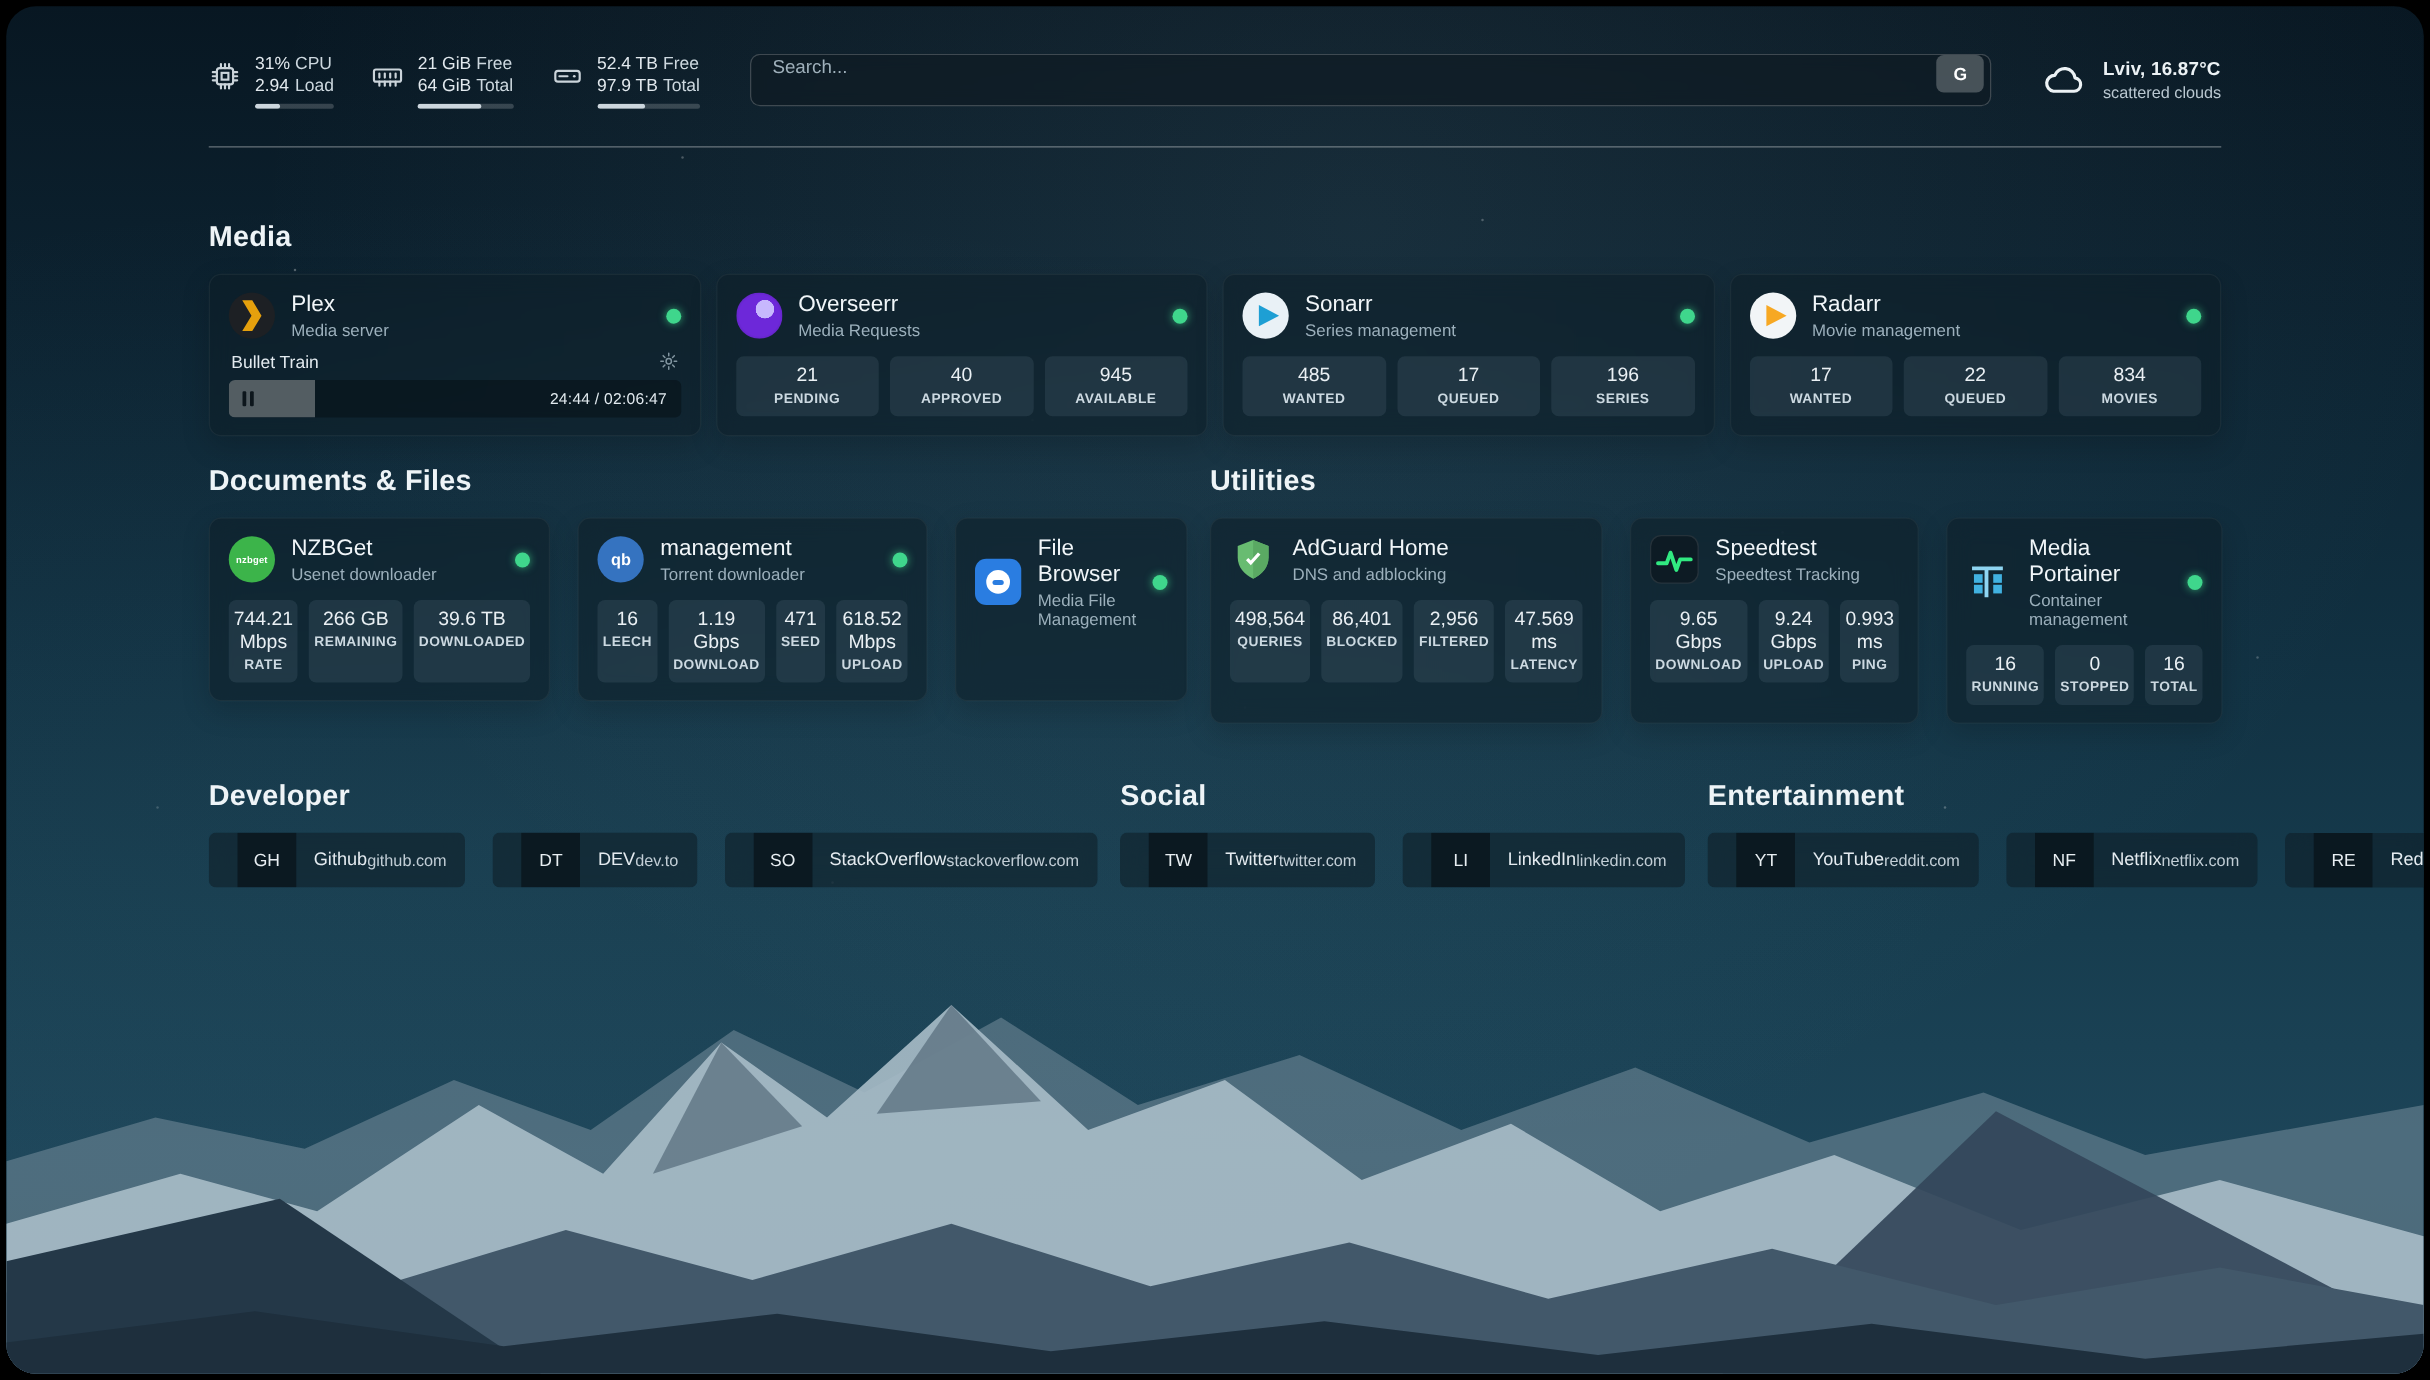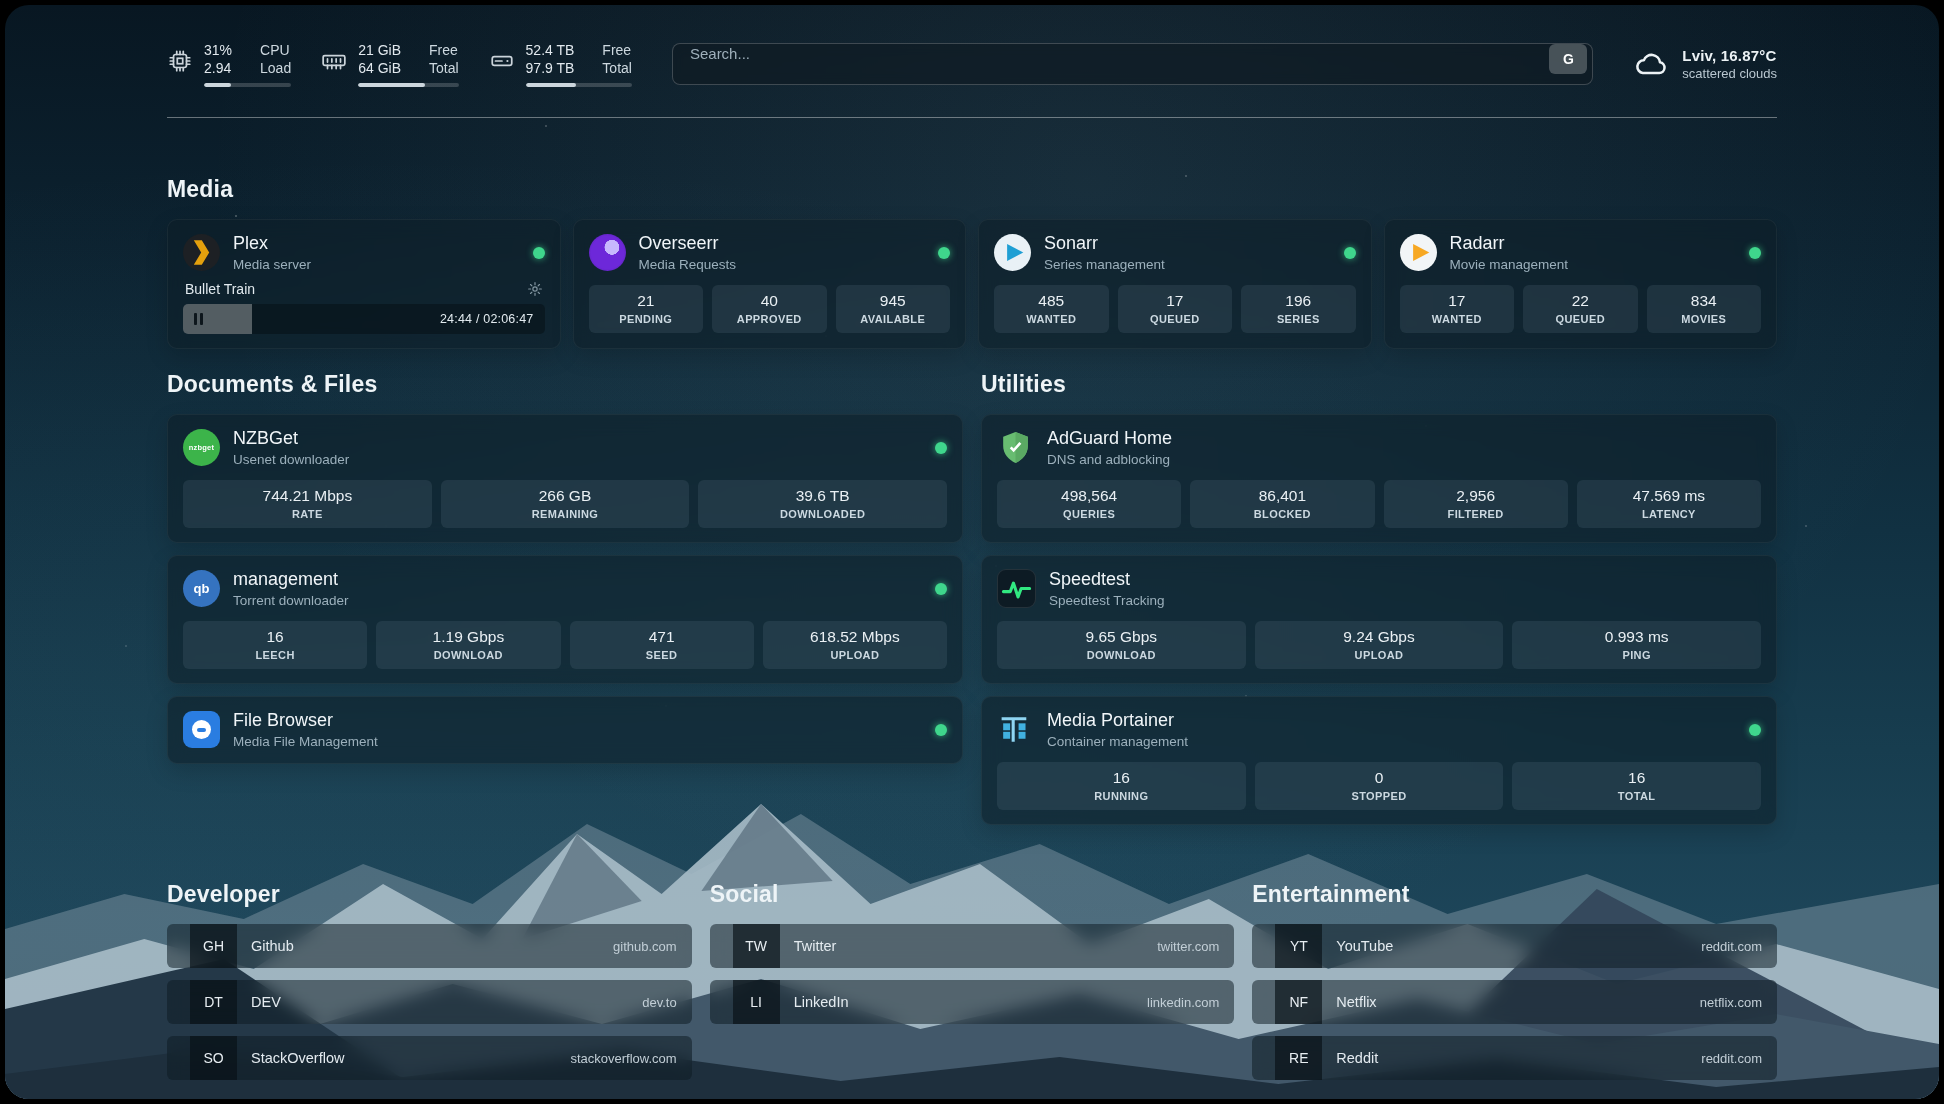--- a/index.html
+++ b/index.html
@@ -24,21 +24,21 @@
                1240px 690px 0 rgba(255,255,255,.20), 120px 640px 0 rgba(255,255,255,.18);}
 
   .content{position:relative;z-index:2;width:1610px;margin:0 auto;padding-top:36px;}
 
   
   .topbar{display:flex;align-items:center;gap:40px;}
   .sys-widgets{display:flex;gap:30px;flex:0 0 auto;}
   .sys-widget{display:flex;align-items:flex-start;gap:11px;color:#dce4ea;}
   .sys-icon{width:26px;height:26px;margin-top:7px;opacity:.92;flex:0 0 auto;}
   .sys-icon svg{width:100%;height:100%;}
-  .sys-text{display:grid;grid-template-columns:auto auto;column-gap:28px;font-size:14px;line-height:1.3;color:#e2e9ee;}
+  .sys-text{display:grid;grid-template-columns:auto auto;column-gap:4px;font-size:14px;line-height:1.3;color:#e2e9ee;}
   .sys-label{color:#cdd8df;}
   .sys-bar{grid-column:1 / -1;height:4px;background:rgba(255,255,255,.18);border-radius:2px;margin-top:6px;overflow:hidden;}
   .sys-bar .fill{height:100%;background:#ccd6dd;border-radius:2px;}
 
   .searchbox{flex:1;display:flex;align-items:flex-start;height:40px;
              background:rgba(14,26,34,.62);border:1px solid rgba(255,255,255,.20);
              border-radius:8px;padding:0 5px 0 15px;backdrop-filter:blur(6px);}
   .searchbox input{flex:1;background:transparent;border:none;outline:none;color:#e8eef2;font-size:15px;
              font-family:"Liberation Sans",sans-serif;}
   .searchbox input::placeholder{color:#9fb0bb;}
@@ -51,21 +51,21 @@
   .weather-loc{font-size:15px;font-weight:700;letter-spacing:.2px;}
   .weather-cond{font-size:13px;color:#b9c7d0;margin-top:2px;}
 
   .divider{border:none;border-top:1px solid rgba(255,255,255,.38);margin:30px 0 0;}
 
   
   h2.section-title{font-size:23px;font-weight:700;color:#eef4f7;margin:0 0 16px;letter-spacing:.2px;}
   .media-section{margin-top:58px;}
   .media-grid{display:grid;grid-template-columns:repeat(4,1fr);gap:12px;}
   .two-col{display:grid;grid-template-columns:1fr 1fr;gap:18px;margin-top:22px;}
-  .stack{display:flex;flex-direction:column;gap:12px;}
+  .stack{display:flex;flex-direction:row;gap:22px;}
 
   
   .card{background:rgba(13,29,38,.55);border:1px solid rgba(255,255,255,.05);border-radius:10px;
         padding:13px 15px 14px;backdrop-filter:blur(10px);box-shadow:0 8px 22px rgba(0,0,0,.16);cursor:pointer;}
   .card-head{display:flex;align-items:center;gap:13px;}
   .svc-icon{width:37px;height:37px;border-radius:50%;display:flex;align-items:center;justify-content:center;flex:0 0 auto;overflow:hidden;}
   .svc-icon svg{width:100%;height:100%;}
   .svc-meta{min-width:0;}
   .svc-name{font-size:18px;color:#f1f6f9;font-weight:400;}
   .svc-desc{font-size:13.5px;color:#9cb0bc;margin-top:3px;}
@@ -101,21 +101,21 @@
   .svc-icon.qbittorrent{background:#3573c0;}
   .qb-text{color:#fff;font-size:13px;font-weight:700;}
   .svc-icon.filebrowser{background:#2a7de1;border-radius:9px;}
   .fb-circle{width:19px;height:19px;border-radius:50%;background:#fff;display:flex;align-items:center;justify-content:center;}
   .fb-slot{width:9px;height:4px;background:#2a7de1;border-radius:2px;}
   .svc-icon.adguard{background:transparent;border-radius:0;}
   .svc-icon.speedtest{background:#0d1b24;border:1px solid rgba(255,255,255,.10);border-radius:9px;}
   .svc-icon.portainer{background:transparent;border-radius:0;}
 
   
-  .bookmarks{display:grid;grid-template-columns:1fr 1fr 1fr;gap:18px;margin-top:56px;}
+  .bookmarks{display:grid;grid-template-columns:1fr 1fr 1fr;gap:18px;margin-top:44px;}
   .bm-row{display:flex;align-items:center;height:44px;background:rgba(13,27,35,.52);
           border-radius:6px;overflow:hidden;cursor:pointer;backdrop-filter:blur(8px);padding-left:23px;}
   .bm-abbr{width:47px;height:100%;display:flex;align-items:center;justify-content:center;
            background:rgba(7,16,22,.66);color:#e8eef2;font-size:14px;flex:0 0 auto;}
   .bm-name{margin-left:14px;font-size:14.5px;color:#e4ebf0;}
   .bm-url{margin-left:auto;margin-right:15px;font-size:13px;color:#c2ced6;}
 </style>
 </head>
 <body>
 

